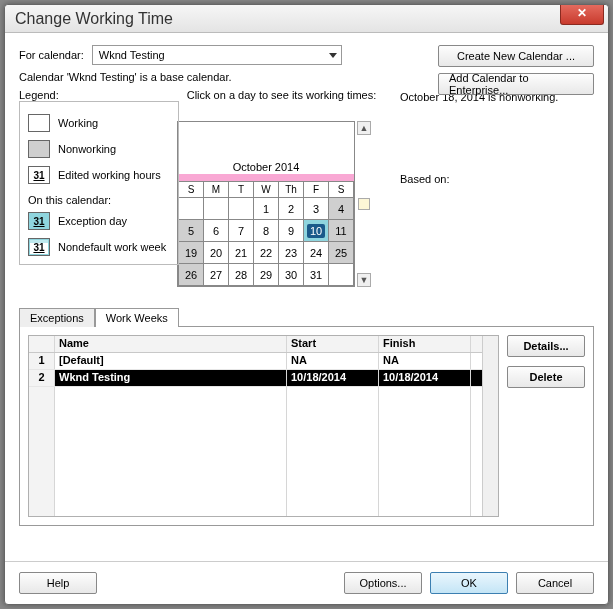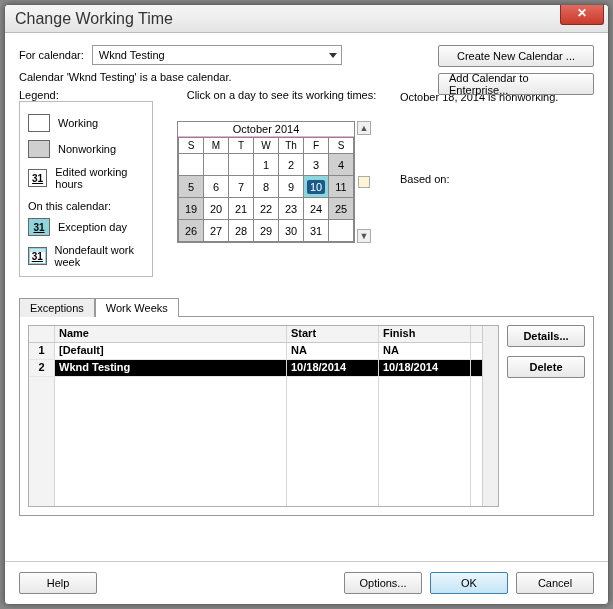--- a/index.html
+++ b/index.html
@@ -94,21 +94,21 @@
     position: absolute;
     right: 14px;
     top: 40px;
     display: flex;
     flex-direction: column;
     gap: 6px;
   }
   .right-btns .btn { width: 156px; }
   .legend {
     border: 1px solid #bbb;
-    width: 134px;
+    width: 160px;
     padding: 6px 8px 8px 8px;
     font-size: 11px;
     position: relative;
   }
   .legend-title, .click-label, .subhead {
     font-size: 11px;
   }
   .legend-items { display:flex; flex-direction:column; gap:8px; margin-top:6px;}
   .legend-item { display: flex; align-items: center; gap: 8px; }
   .swatch {
@@ -124,21 +124,22 @@
   .click-label { text-align: center; margin-bottom: 20px; }
   .cal-wrap { display:flex; }
   .calendar {
     border: 1px solid #888;
     background: #fff;
   }
   .cal-title {
     text-align: center;
     font-size: 11px;
     padding: 1px 0;
-    border-bottom: 1px solid #f9a8d4;
+    border-bottom: 7px solid #f9a8d4;
+    margin-top: 38px;
   }
   table.cal { border-collapse: collapse; }
   table.cal th, table.cal td {
     border: 1px solid #888;
     width: 25px; height: 22px;
     text-align: center;
     font-size: 11px;
     font-weight: normal;
     padding: 0;
   }

